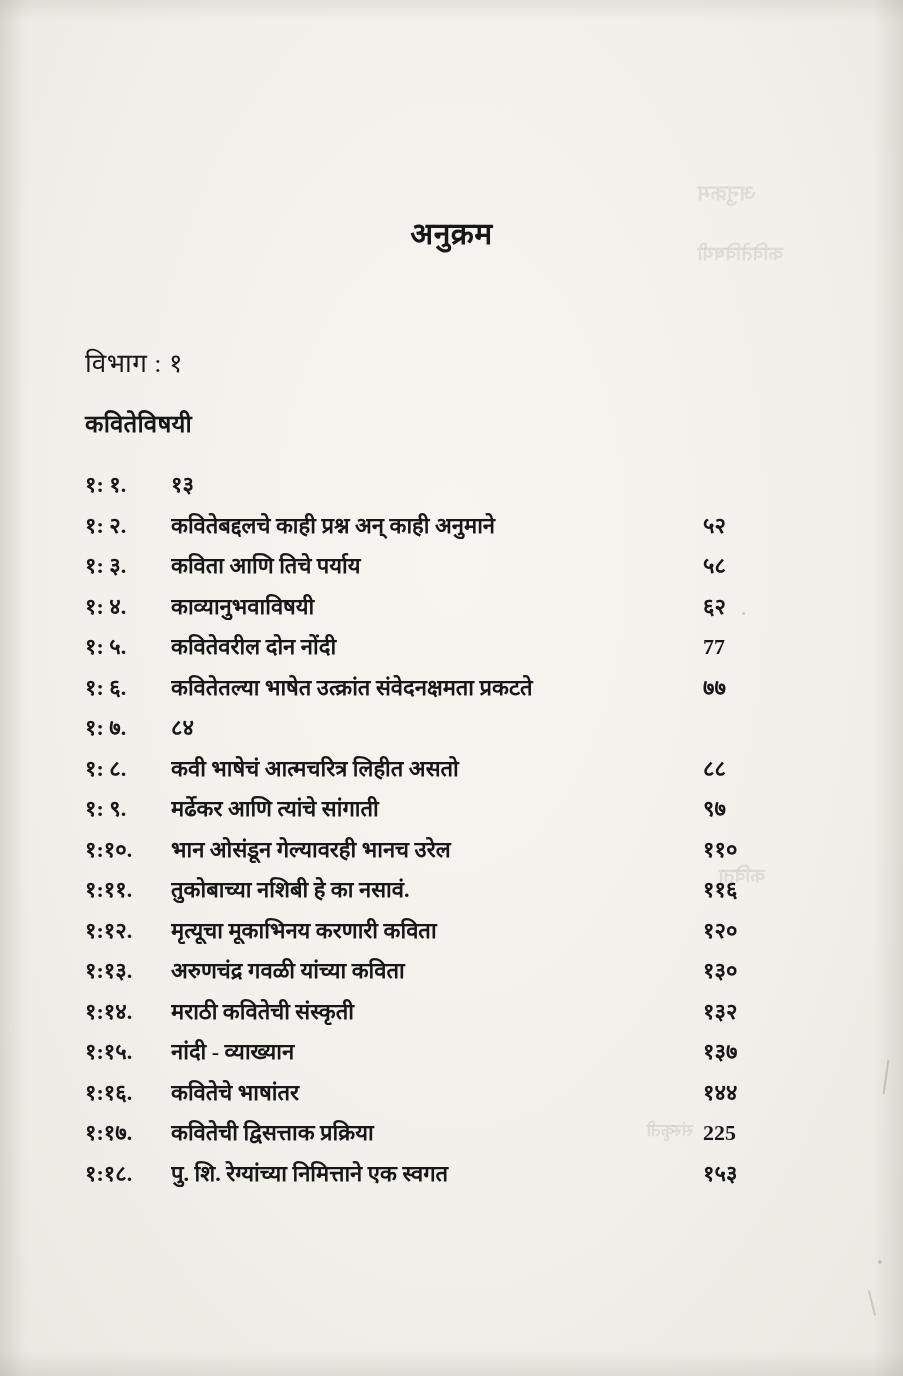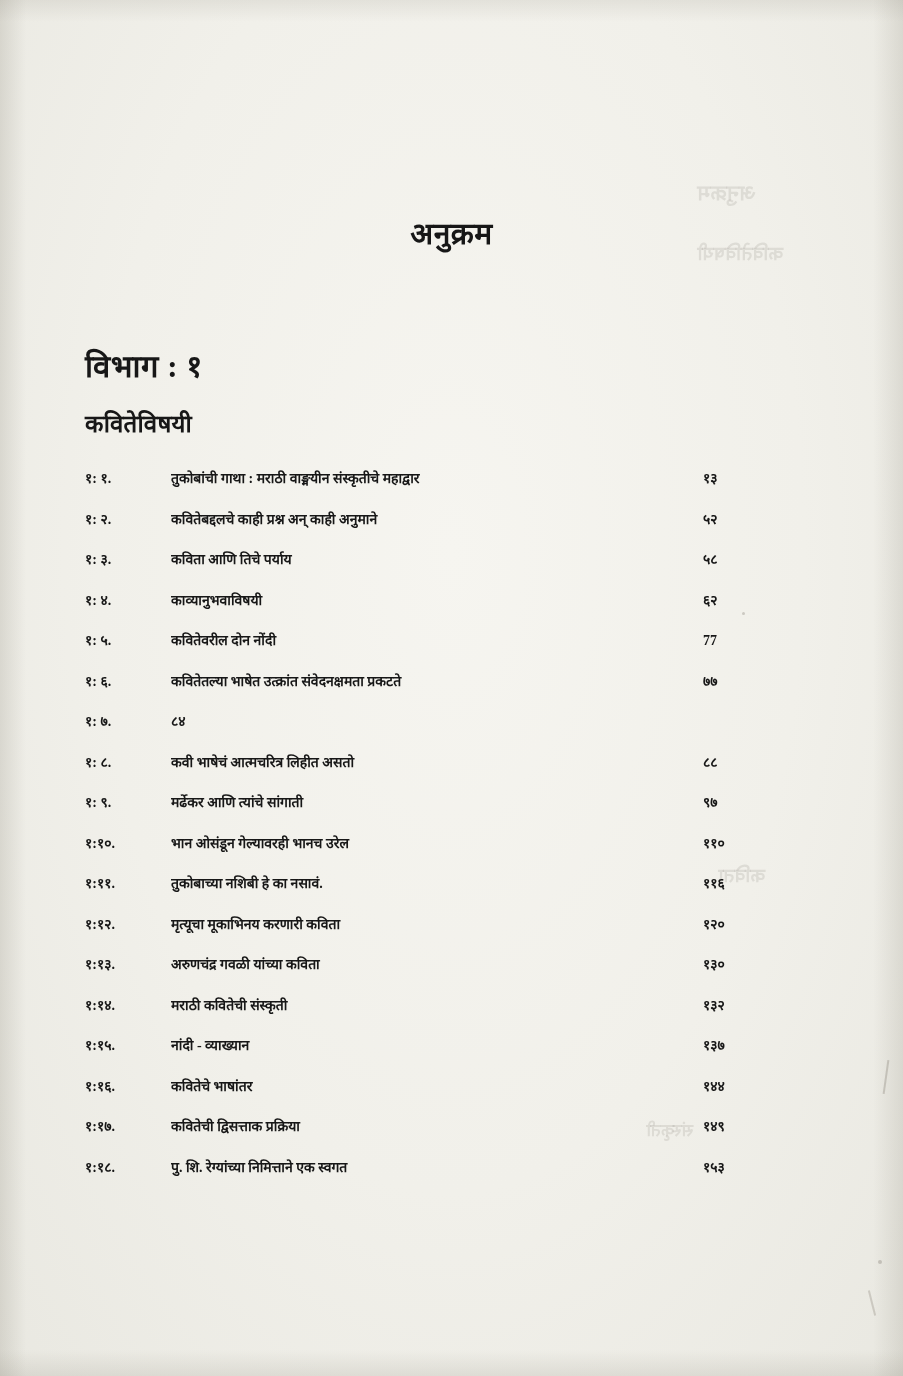--- a/index.html
+++ b/index.html
@@ -72,43 +72,43 @@
     left: 0; right: 0;
     text-align: center;
     font-size: 30px;
     font-weight: 700;
     letter-spacing: 0.5px;
   }
   .section-label {
     position: absolute;
     left: 85px;
     top: 344px;
-    font-size: 31px;
-    font-weight: 700;
+    font-size: 26px;
+    font-weight: 400;
     letter-spacing: 0.5px;
   }
   .section-subtitle {
     position: absolute;
     left: 85px;
     top: 406px;
     font-size: 24px;
     font-weight: 700;
     letter-spacing: 0.3px;
   }
   .toc {
     position: absolute;
     left: 85px;
     top: 468px;
     width: 690px;
   }
   .toc-row {
     display: flex;
     align-items: baseline;
     height: 40.5px;
-    font-size: 14px;
+    font-size: 22px;
     font-weight: 600;
   }
   .toc-num {
     width: 86px;
     flex: 0 0 86px;
     white-space: nowrap;
     letter-spacing: 0px;
   }
   .toc-text {
     flex: 1 1 auto;
@@ -168,21 +168,20 @@
   <div class="mark-right-2"></div>
 
   <div class="content">
     <div class="doc-title">अनुक्रम</div>
     <div class="section-label">विभाग : १</div>
     <div class="section-subtitle">कवितेविषयी</div>
 
     <div class="toc">
       <div class="toc-row">
         <span class="toc-num">१: १.</span>
-        <span class="toc-text">तुकोबांची गाथा : मराठी वाङ्मयीन संस्कृतीचे महाद्वार</span>
         <span class="toc-page">१३</span>
       </div>
       <div class="toc-row">
         <span class="toc-num">१: २.</span>
         <span class="toc-text">कवितेबद्दलचे काही प्रश्न अन् काही अनुमाने</span>
         <span class="toc-page">५२</span>
       </div>
       <div class="toc-row">
         <span class="toc-num">१: ३.</span>
         <span class="toc-text">कविता आणि तिचे पर्याय</span>
@@ -248,21 +247,21 @@
         <span class="toc-page">१३७</span>
       </div>
       <div class="toc-row">
         <span class="toc-num">१:१६.</span>
         <span class="toc-text">कवितेचे भाषांतर</span>
         <span class="toc-page">१४४</span>
       </div>
       <div class="toc-row">
         <span class="toc-num">१:१७.</span>
         <span class="toc-text">कवितेची द्विसत्ताक प्रक्रिया</span>
-        <span class="toc-page">१४९</span>
+        <span class="toc-page">225</span>
       </div>
       <div class="toc-row">
         <span class="toc-num">१:१८.</span>
         <span class="toc-text">पु. शि. रेग्यांच्या निमित्ताने एक स्वगत</span>
         <span class="toc-page">१५३</span>
       </div>
     </div>
   </div>
 </div>
 

